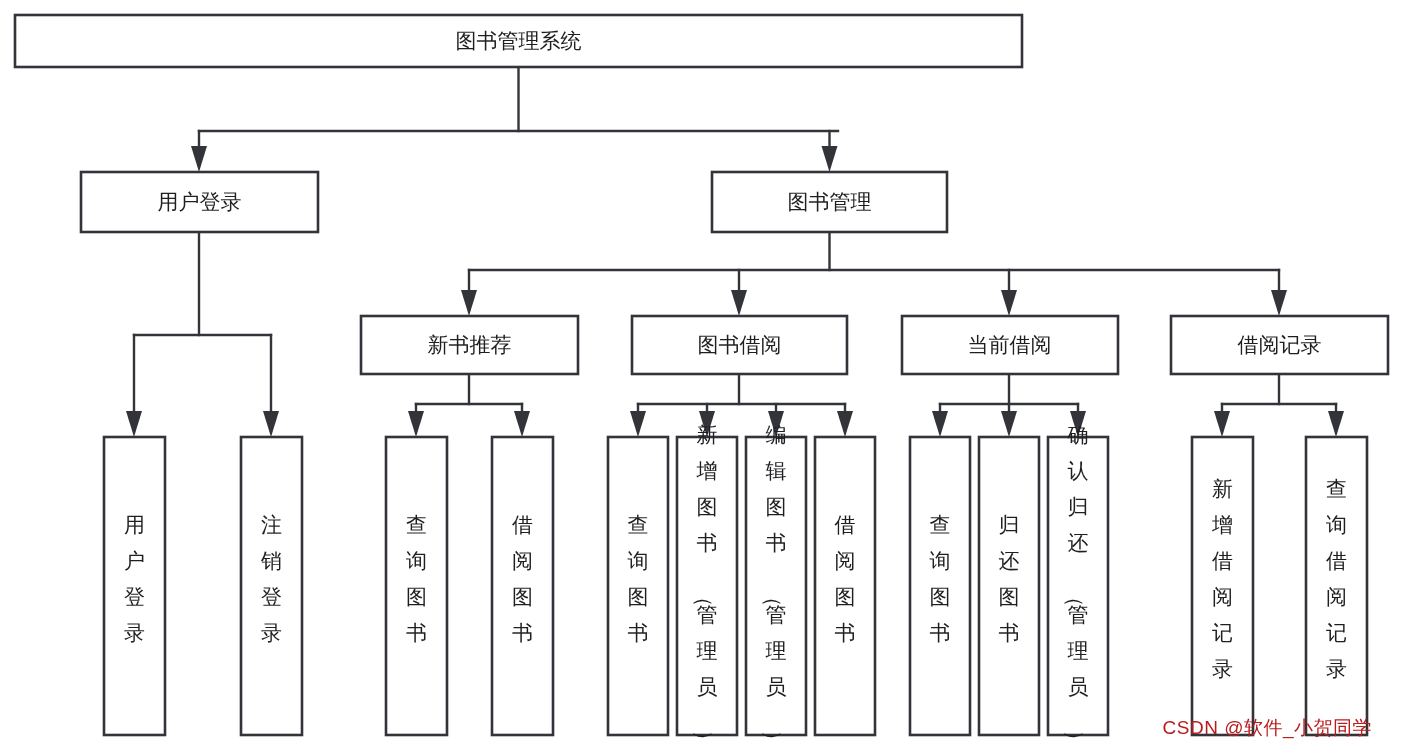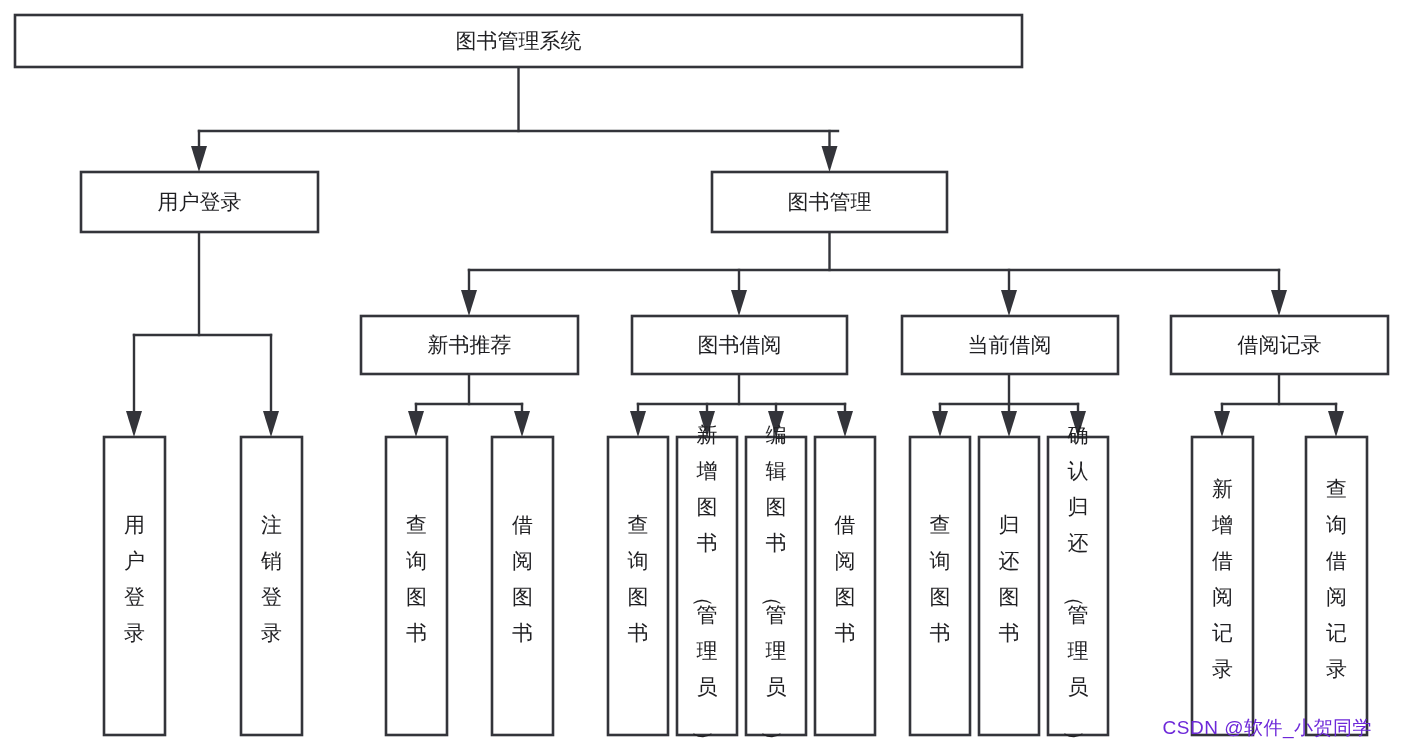--- a/index.html
+++ b/index.html
@@ -54,21 +54,21 @@
     font-size: 21px;
     fill: #1f1f22;
     text-anchor: middle;
   }
   .watermark {
     position: absolute;
     right: 8px;
     bottom: 6px;
     font-family: "Liberation Sans", "DejaVu Sans", sans-serif;
     font-size: 19px;
-    color: #6d28d9;
+    color: #b91c1c;
     letter-spacing: 0.5px;
     white-space: nowrap;
     pointer-events: none;
   }
 </style>
 </head>
 <body>
 
 <div id="diagram-root">
 

